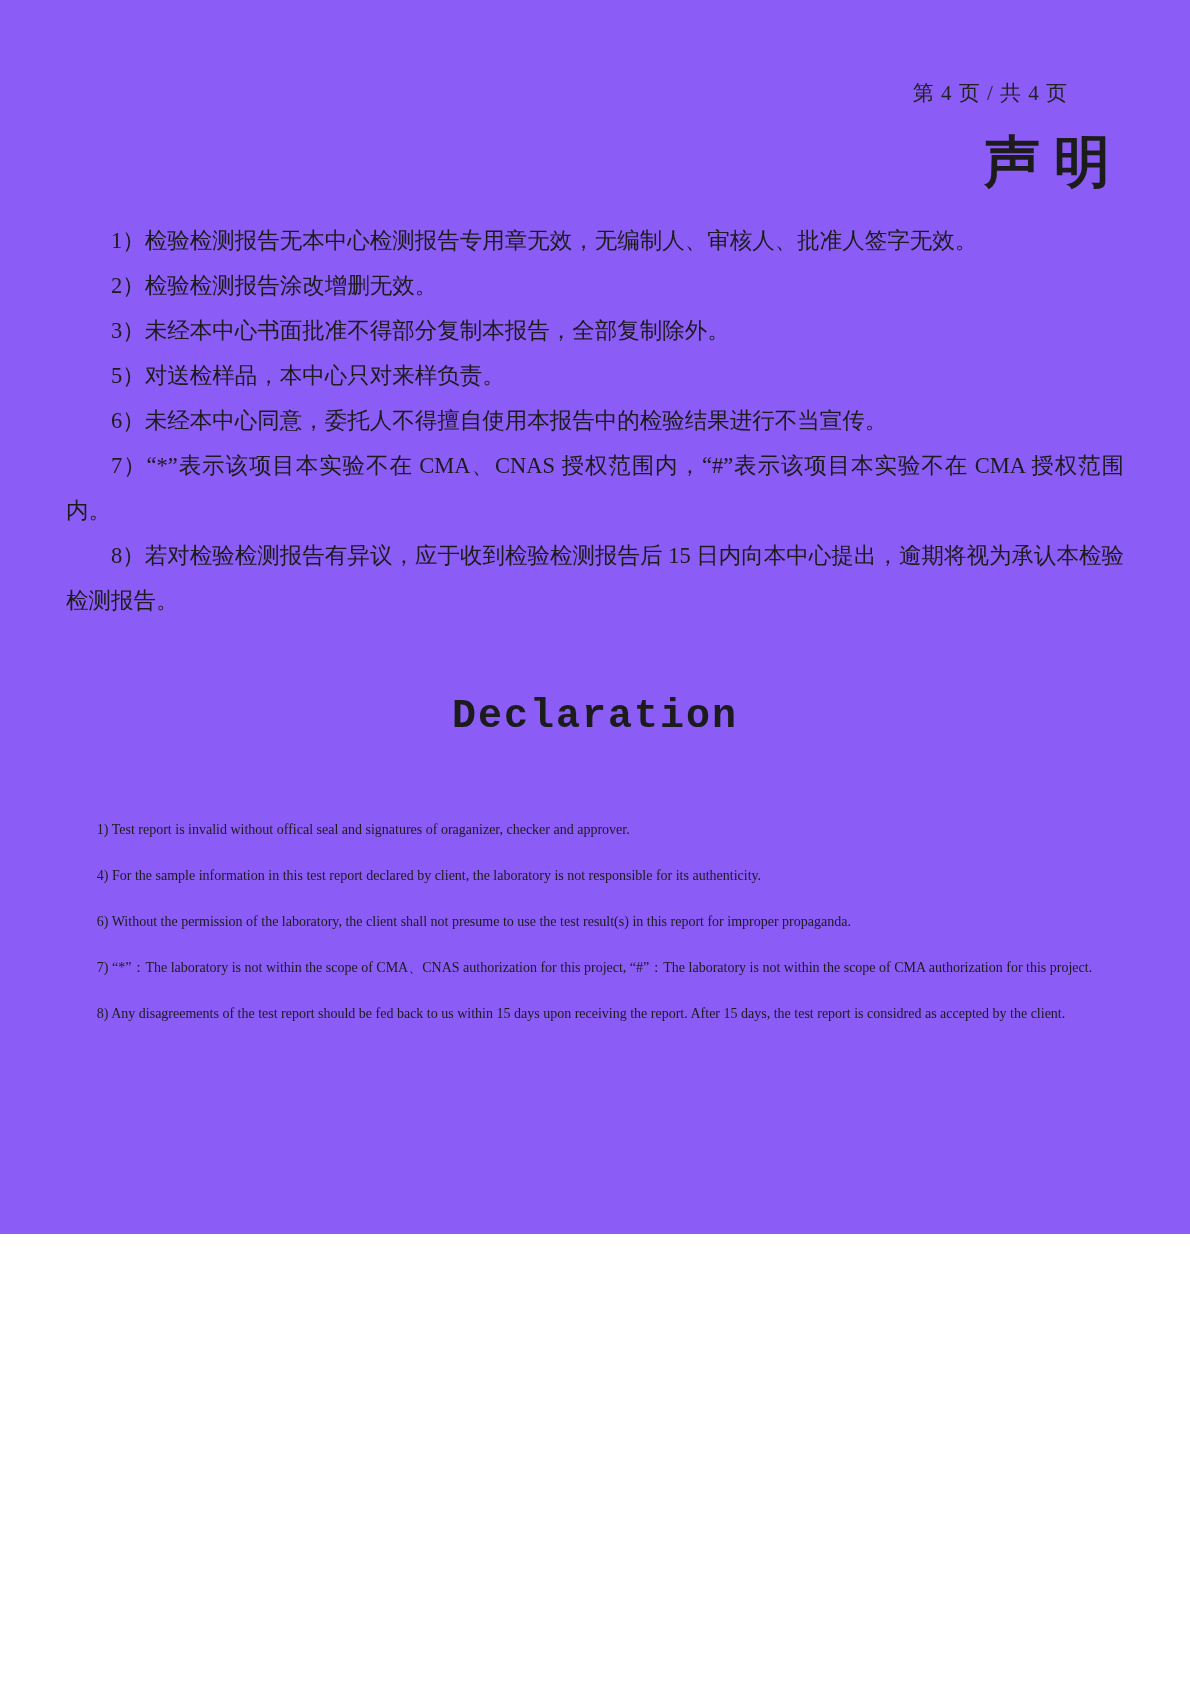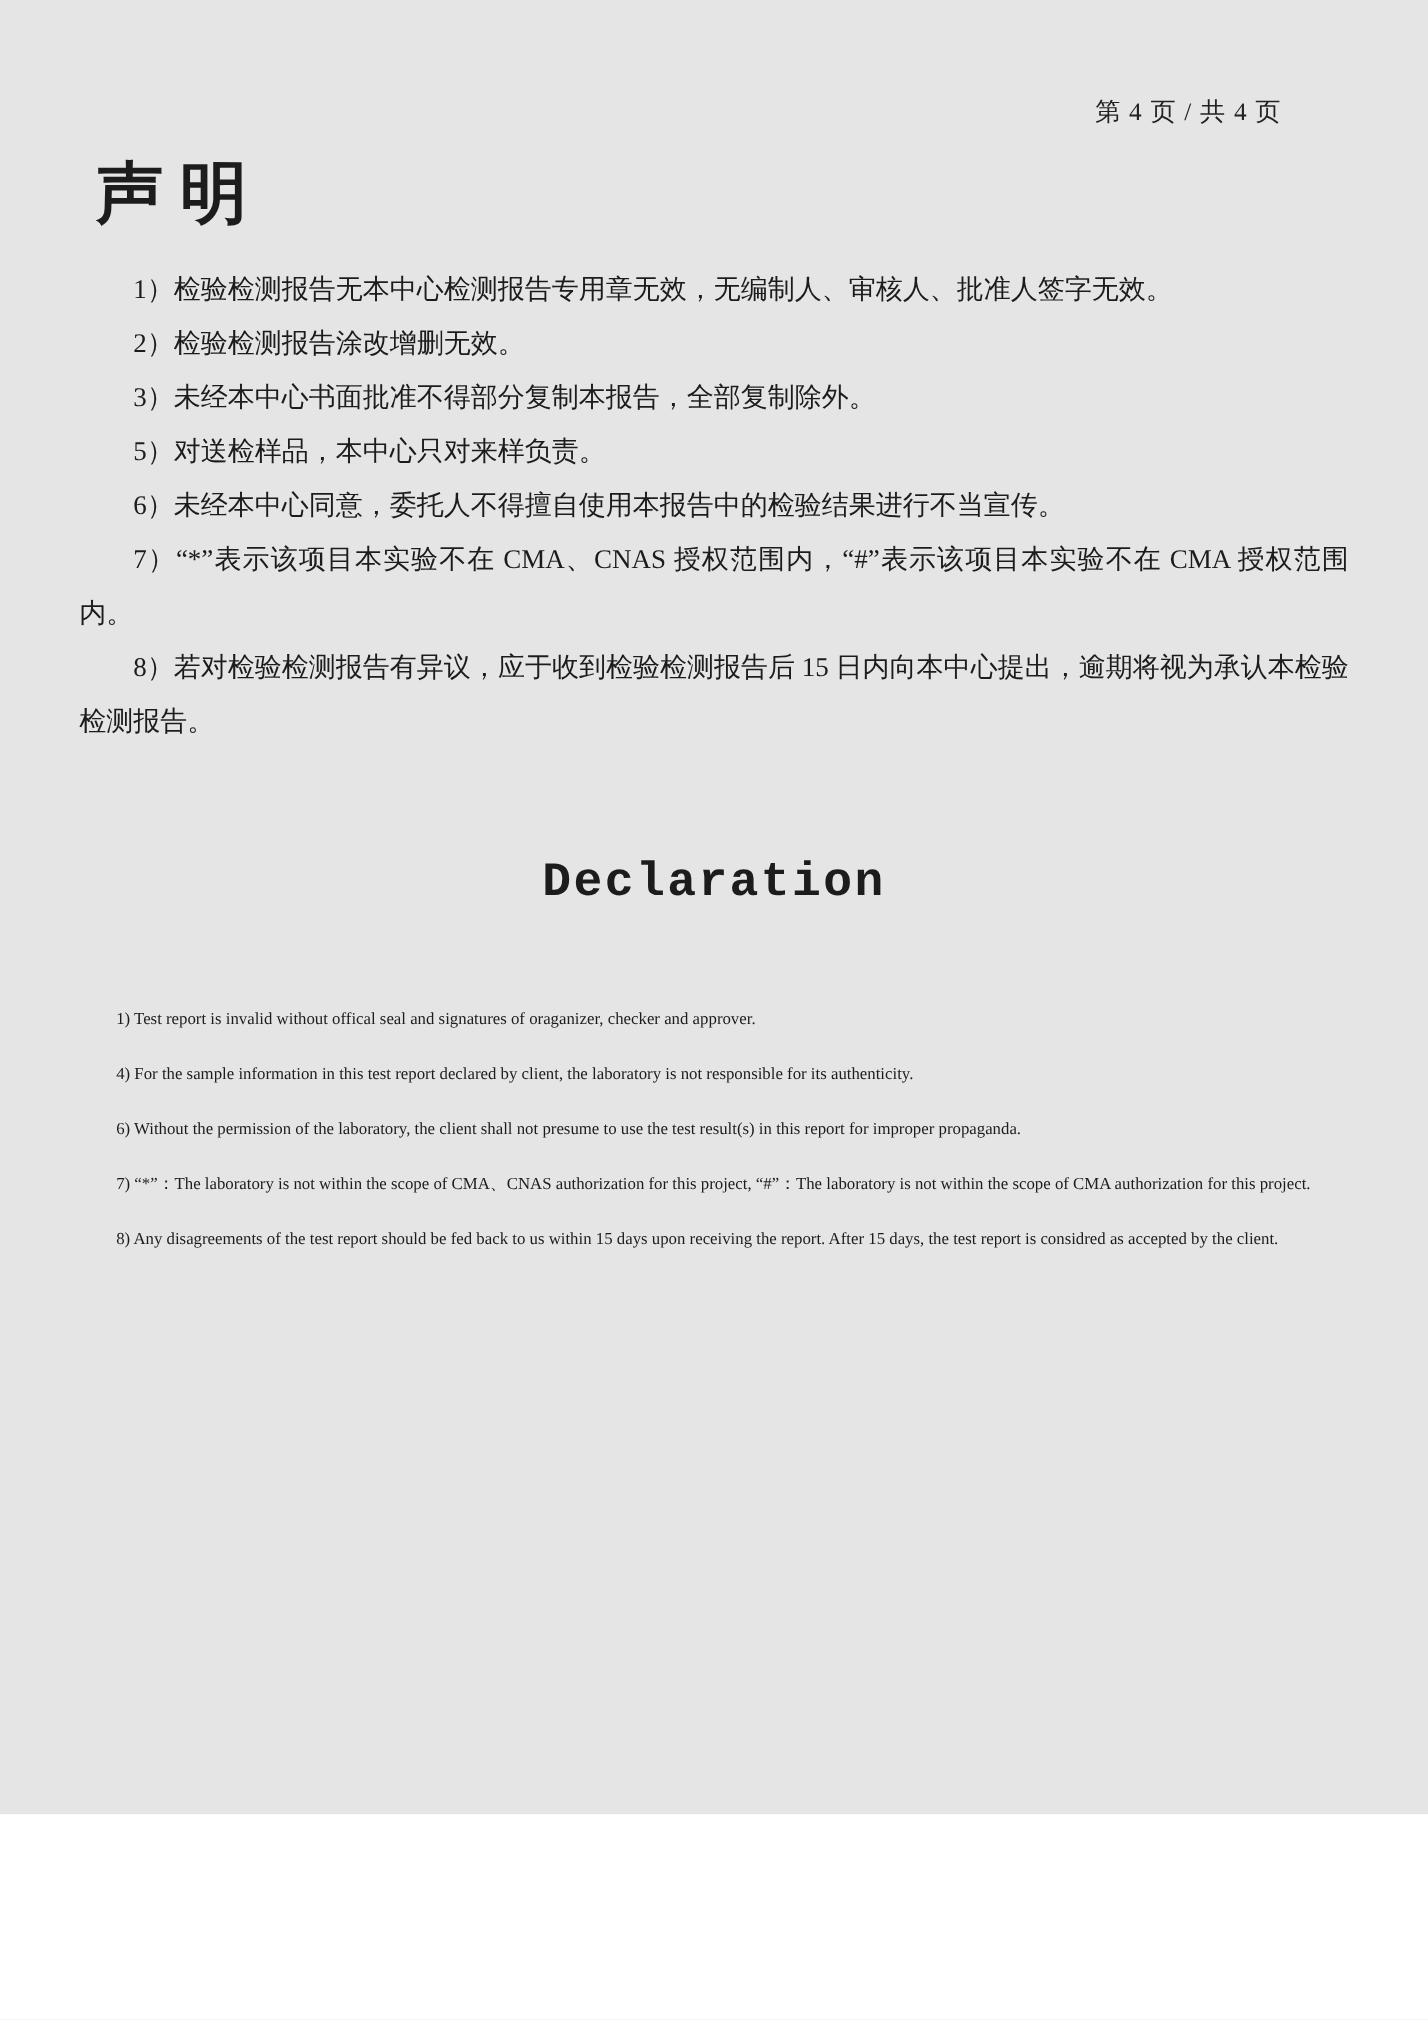--- a/index.html
+++ b/index.html
@@ -3,57 +3,57 @@
 <meta charset="utf-8">
 <style>
   html, body {
     margin: 0;
     padding: 0;
     background: #ffffff;
   }
   .page {
     position: relative;
     width: 1190px;
-    height: 1512px;
+    height: 1234px;
     box-sizing: border-box;
     padding: 80px 66px 0 66px;
-    background: #e5e5e5;
+    background: #8b5cf6;
     color: #1c1c1c;
     font-family: "Liberation Serif", "DejaVu Serif", serif;
     overflow: hidden;
   }
   .page-header {
     text-align: right;
     padding-right: 56px;
     font-size: 21px;
     line-height: 26px;
     letter-spacing: 1px;
     color: #222222;
   }
   .zh-title {
     margin: 24px 0 0 0;
-    text-align: left;
+    text-align: right;
     font-size: 56px;
     line-height: 64px;
     font-weight: 700;
     letter-spacing: 14px;
     text-indent: 14px; 
   }
   .zh-list {
     margin-top: 24px;
     font-size: 22.5px;
     line-height: 45px;
     text-align: justify;
   }
   .zh-list p {
     margin: 0;
     text-indent: 2em;
   }
   .en-title {
-    margin: 88px 0 0 0;
+    margin: 68px 0 0 0;
     text-align: center;
     font-family: "Liberation Mono", "DejaVu Sans Mono", monospace;
     font-size: 40px;
     line-height: 52px;
     font-weight: 700;
     letter-spacing: 2px;
   }
   .en-list {
     margin-top: 64px;
     font-size: 14px;

